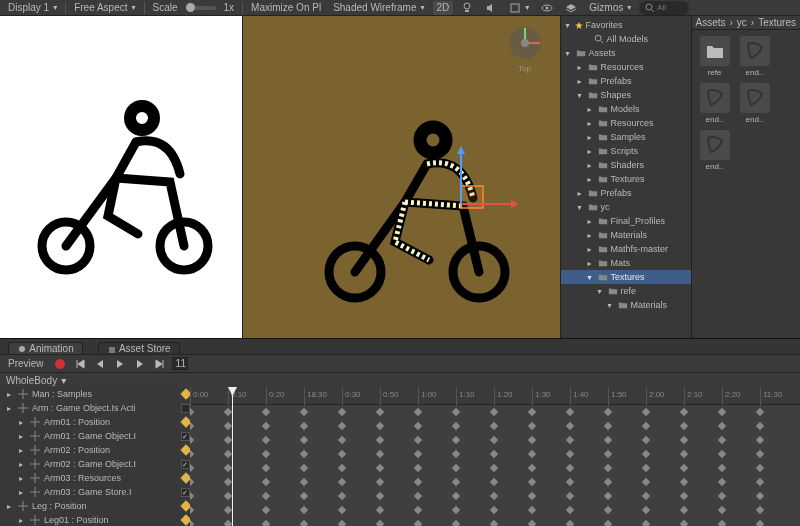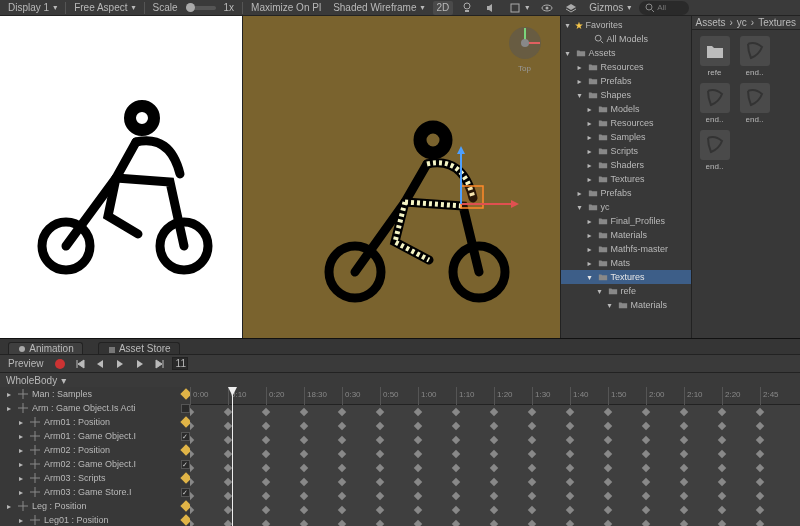--- a/index.html
+++ b/index.html
@@ -545,21 +545,21 @@
           <span class="lbl" style="flex:1;overflow:hidden;text-overflow:ellipsis;">Arm02 : Game Object.I</span>
           <span class="chk on"></span>
         </div>
         <div class="prop-row" style="padding-left:16px">
           <span class="foldout">▸</span>
           <span class="ico">
             <svg viewBox="0 0 10 10">
               <path d="M5 0v10M0 5h10" stroke="#888"></path>
             </svg>
           </span>
-          <span class="lbl" style="flex:1;overflow:hidden;text-overflow:ellipsis;">Arm03 : Scripts</span>
+          <span class="lbl" style="flex:1;overflow:hidden;text-overflow:ellipsis;">Arm03 : Resources</span>
           <span class="diamond"></span>
         </div>
         <div class="prop-row" style="padding-left:16px">
           <span class="foldout">▸</span>
           <span class="ico">
             <svg viewBox="0 0 10 10">
               <path d="M5 0v10M0 5h10" stroke="#888"></path>
             </svg>
           </span>
           <span class="lbl" style="flex:1;overflow:hidden;text-overflow:ellipsis;">Arm03 : Game Store.I</span>
@@ -596,21 +596,21 @@
           <div class="time-tick" style="left:190px">0:50</div>
           <div class="time-tick" style="left:228px">1:00</div>
           <div class="time-tick" style="left:266px">1:10</div>
           <div class="time-tick" style="left:304px">1:20</div>
           <div class="time-tick" style="left:342px">1:30</div>
           <div class="time-tick" style="left:380px">1:40</div>
           <div class="time-tick" style="left:418px">1:50</div>
           <div class="time-tick" style="left:456px">2:00</div>
           <div class="time-tick" style="left:494px">2:10</div>
           <div class="time-tick" style="left:532px">2:20</div>
-          <div class="time-tick" style="left:570px">2:45</div>
+          <div class="time-tick" style="left:570px">11:30</div>
         </div>
       <div id="dope-rows">
           <div class="dope-row">
             <div class="key" style="left:-3px"></div>
             <div class="key" style="left:35px"></div>
             <div class="key" style="left:73px"></div>
             <div class="key" style="left:111px"></div>
             <div class="key" style="left:149px"></div>
             <div class="key" style="left:187px"></div>
             <div class="key" style="left:225px"></div>

